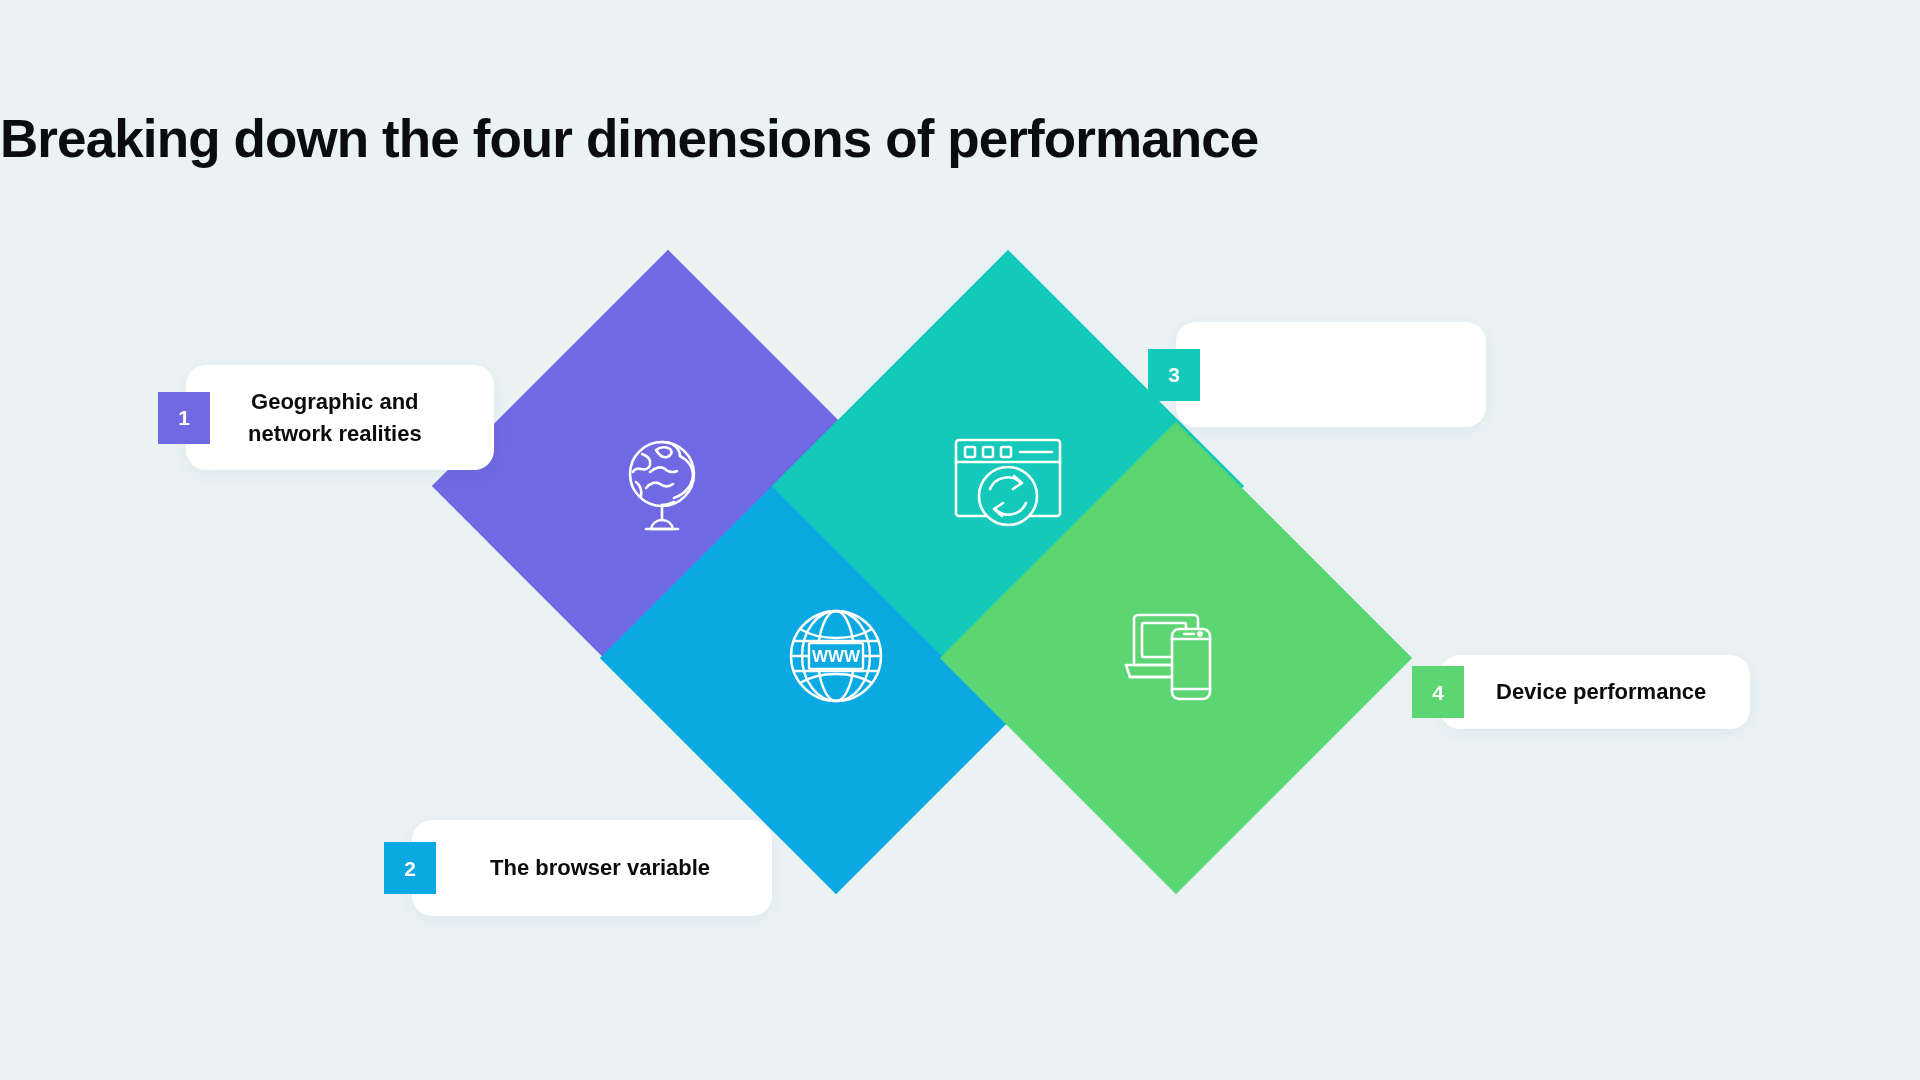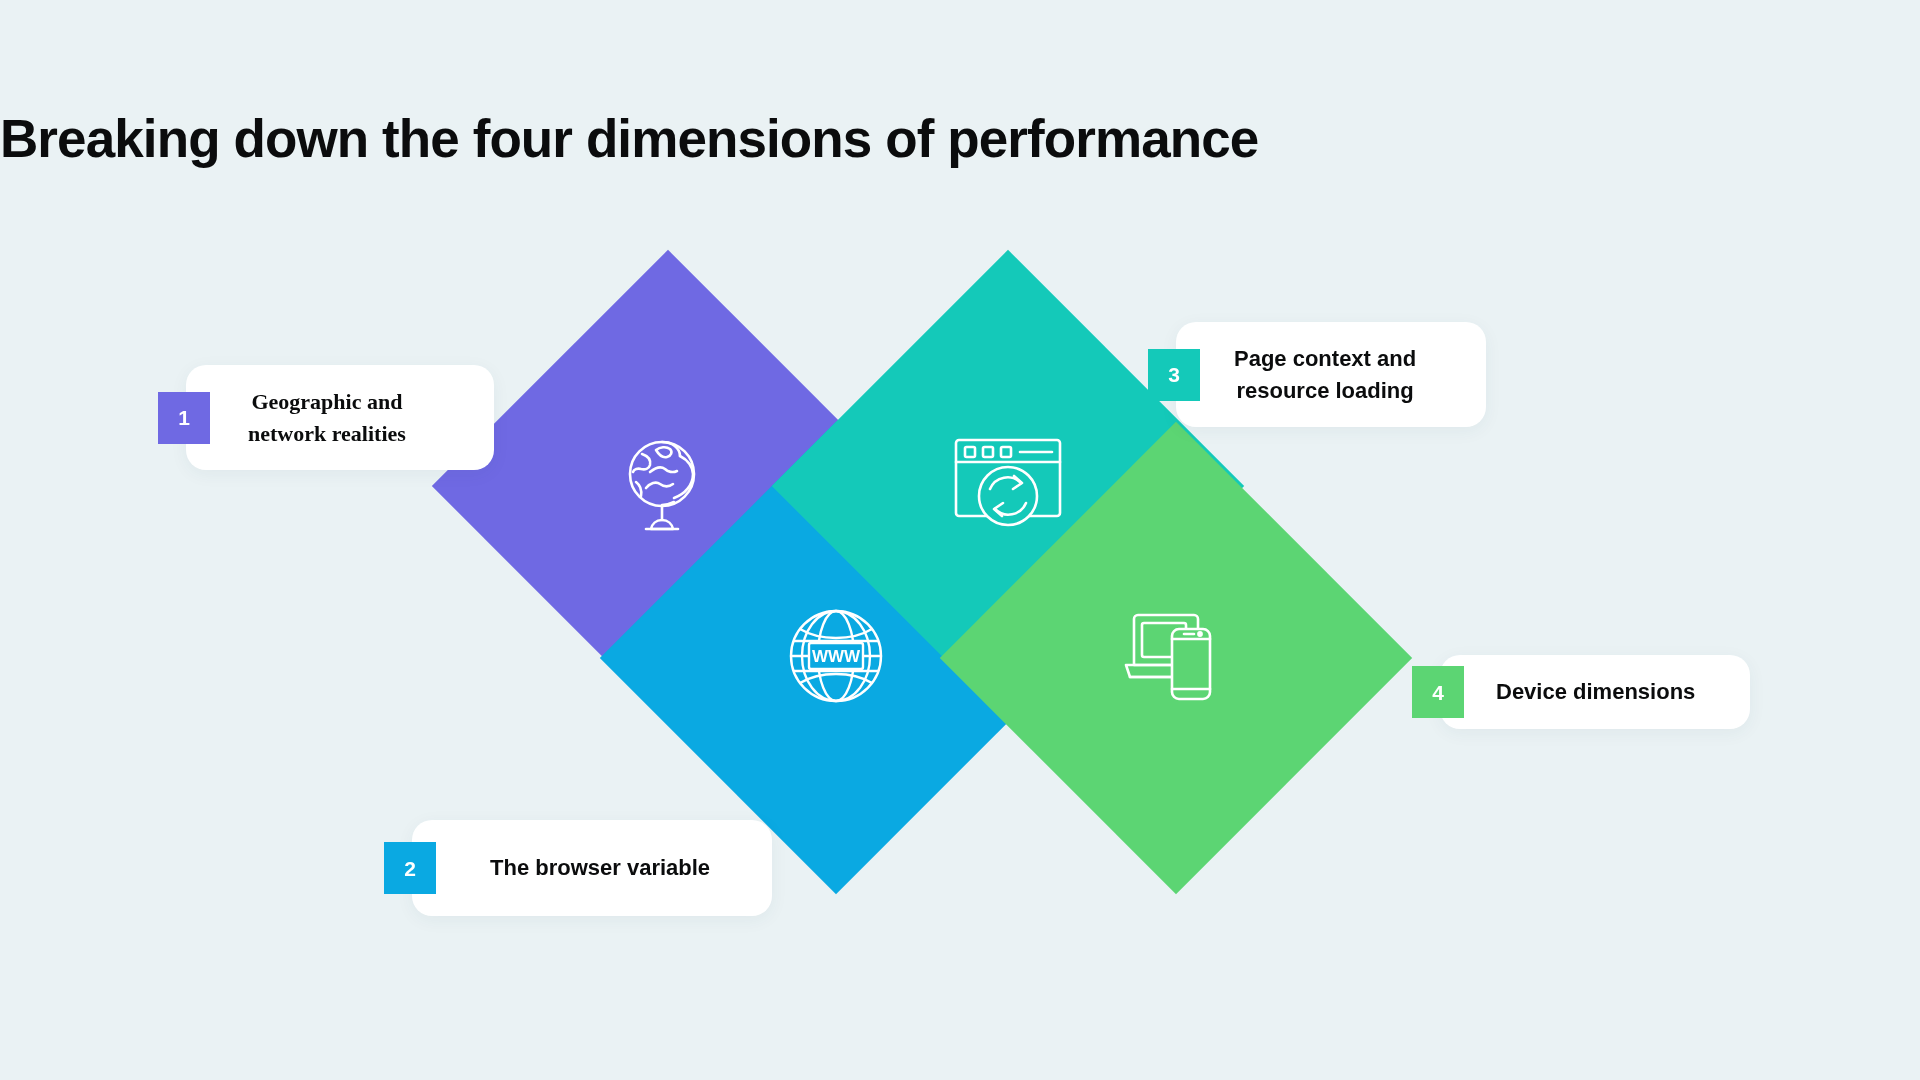--- a/index.html
+++ b/index.html
@@ -59,21 +59,21 @@
     font-size:22px;
     font-weight:bold;
     color:#0b0c0d;
     line-height:1.42;
     white-space:pre-line;
   }
 
   
   .card-1 { left:186px; top:365px; width:308px; height:105px; padding-left:0; }
   .card-1 .badge { margin-left:-28px; background:#6f69e3; }
-  .card-1 .ctext { margin-left:38px; text-align:center;font-family:Liberation Serif, serif; }
+  .card-1 .ctext { margin-left:38px; text-align:center; }
 
   
   .card-2 { left:412px; top:820px; width:360px; height:96px; }
   .card-2 .badge { margin-left:-28px; background:#0aa9e2; }
   .card-2 .ctext { margin-left:54px;text-align:right; }
 
   
   .card-3 { left:1176px; top:322px; width:310px; height:105px; }
   .card-3 .badge { margin-left:-28px; background:#14c9b9; }
   .card-3 .ctext { margin-left:34px; text-align:center; }
@@ -170,22 +170,20 @@
 network realities</div>
   </div>
 
   <div class="card card-2">
     <div class="badge">2</div>
     <div class="ctext">The browser variable</div>
   </div>
 
   <div class="card card-3">
     <div class="badge">3</div>
-    <div class="ctext">Page context and
-resource loading</div>
   </div>
 
   <div class="card card-4">
     <div class="badge">4</div>
-    <div class="ctext">Device dimensions</div>
+    <div class="ctext">Device performance</div>
   </div>
 
 </div>
 
 </body></html>

